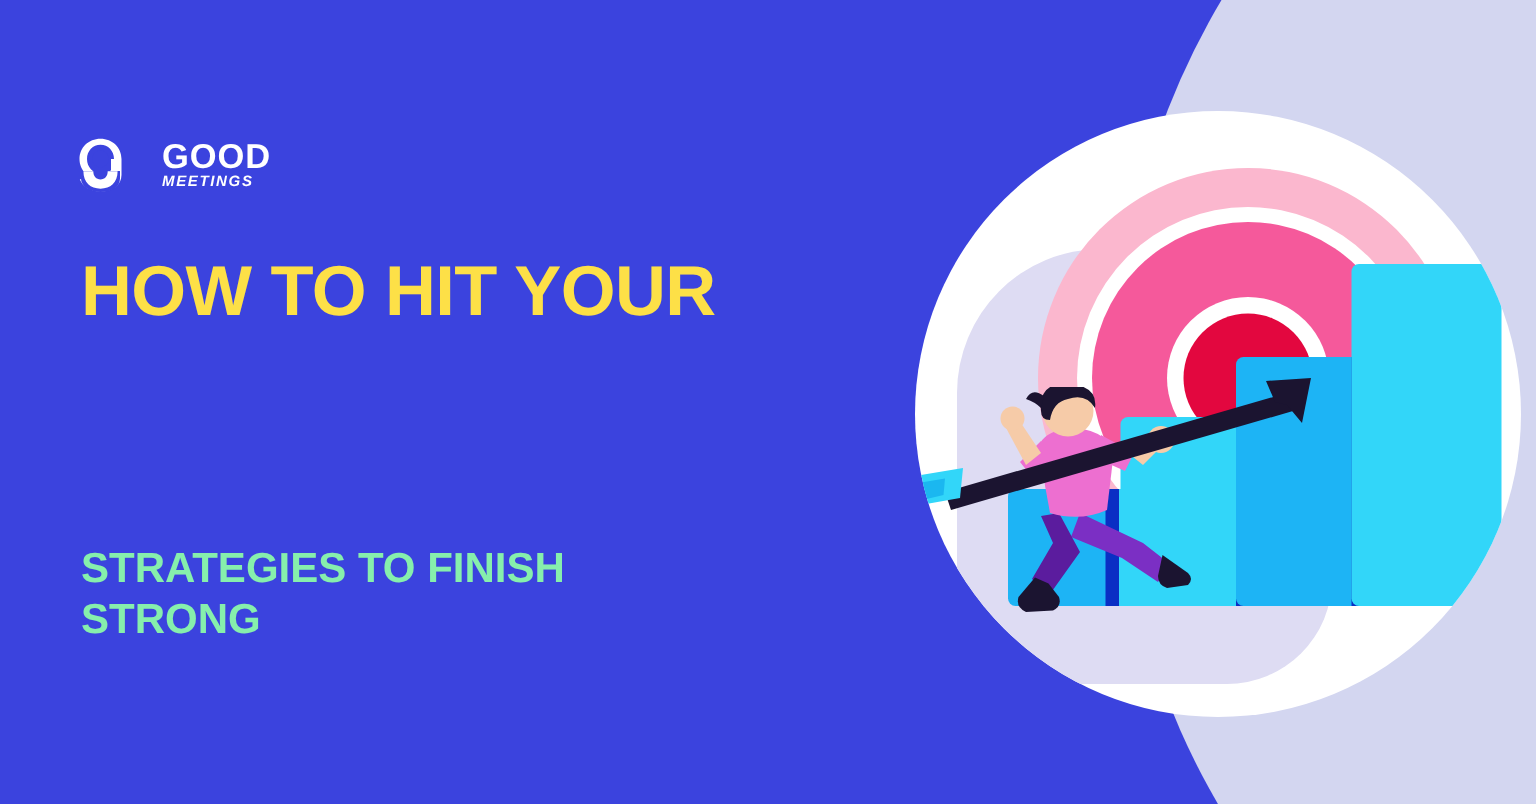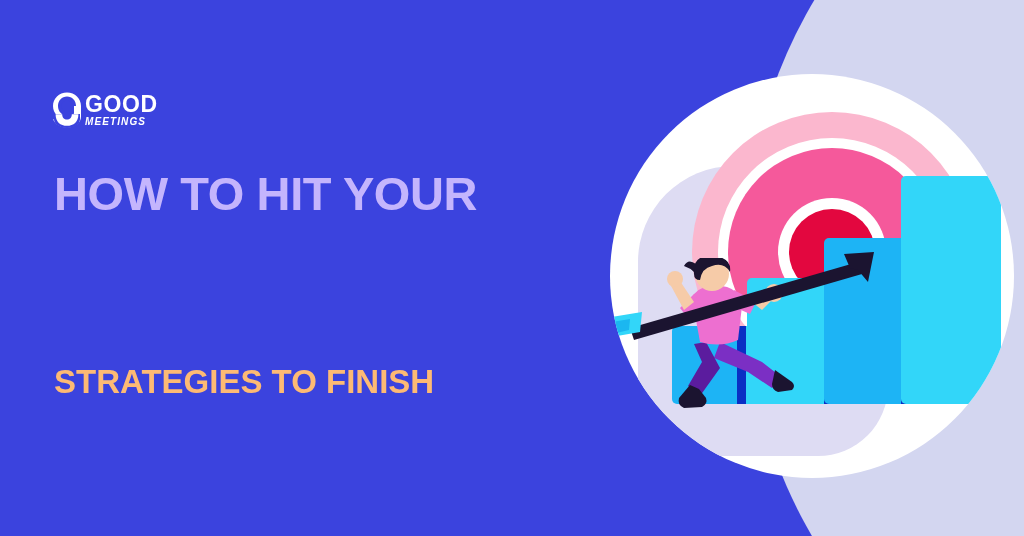--- a/index.html
+++ b/index.html
@@ -98,21 +98,21 @@
   
   .runner { position: absolute; left: 34px; top: 184px; width: 160px; height: 172px; }
 
   
   .logo {
     position: absolute;
     left: 52px;
     top: 92px;
     display: flex;
     align-items: center;
-    gap: 3px;
+    gap: 26px;
   }
   .logo-mark { width: 30px; height: 36px; flex: 0 0 auto; }
   .logo-words {
     display: flex;
     flex-direction: column;
     justify-content: center;
     color: #FFFFFF;
     line-height: 1.04;
   }
   .logo-word-top {
@@ -126,37 +126,37 @@
     letter-spacing: 1.1px;
     font-style: italic;
   }
 
   .headline {
     position: absolute;
     left: 54px;
     top: 168px;
     width: 520px;
     margin: 0;
-    color: #c4b5fd;
+    color: #fde047;
     font-size: 47px;
     font-weight: 700;
     line-height: 1.1;
     letter-spacing: -0.4px;
     text-transform: uppercase;
   }
   .headline .ln { display: block; white-space: nowrap; }
 
   .subhead {
     position: absolute;
     left: 54px;
     top: 362px;
     width: 520px;
     margin: 0;
-    color: #fdba74;
-    font-size: 33px;
+    color: #86efac;
+    font-size: 28px;
     font-weight: 700;
     line-height: 1.22;
     letter-spacing: 0px;
     text-transform: uppercase;
   }
   .subhead .ln { display: block; white-space: nowrap; }
 </style>
 </head>
 <body>
 
@@ -249,15 +249,16 @@
       <span class="logo-word-bot">MEETINGS</span>
     </span>
   </div>
 
   <h1 class="headline">
     <span class="ln">HOW TO HIT YOUR</span>
   </h1>
 
   <h2 class="subhead">
     <span class="ln">STRATEGIES TO FINISH</span>
+    <span class="ln">STRONG</span>
   </h2>
 
 </div>
 
 </body></html>

